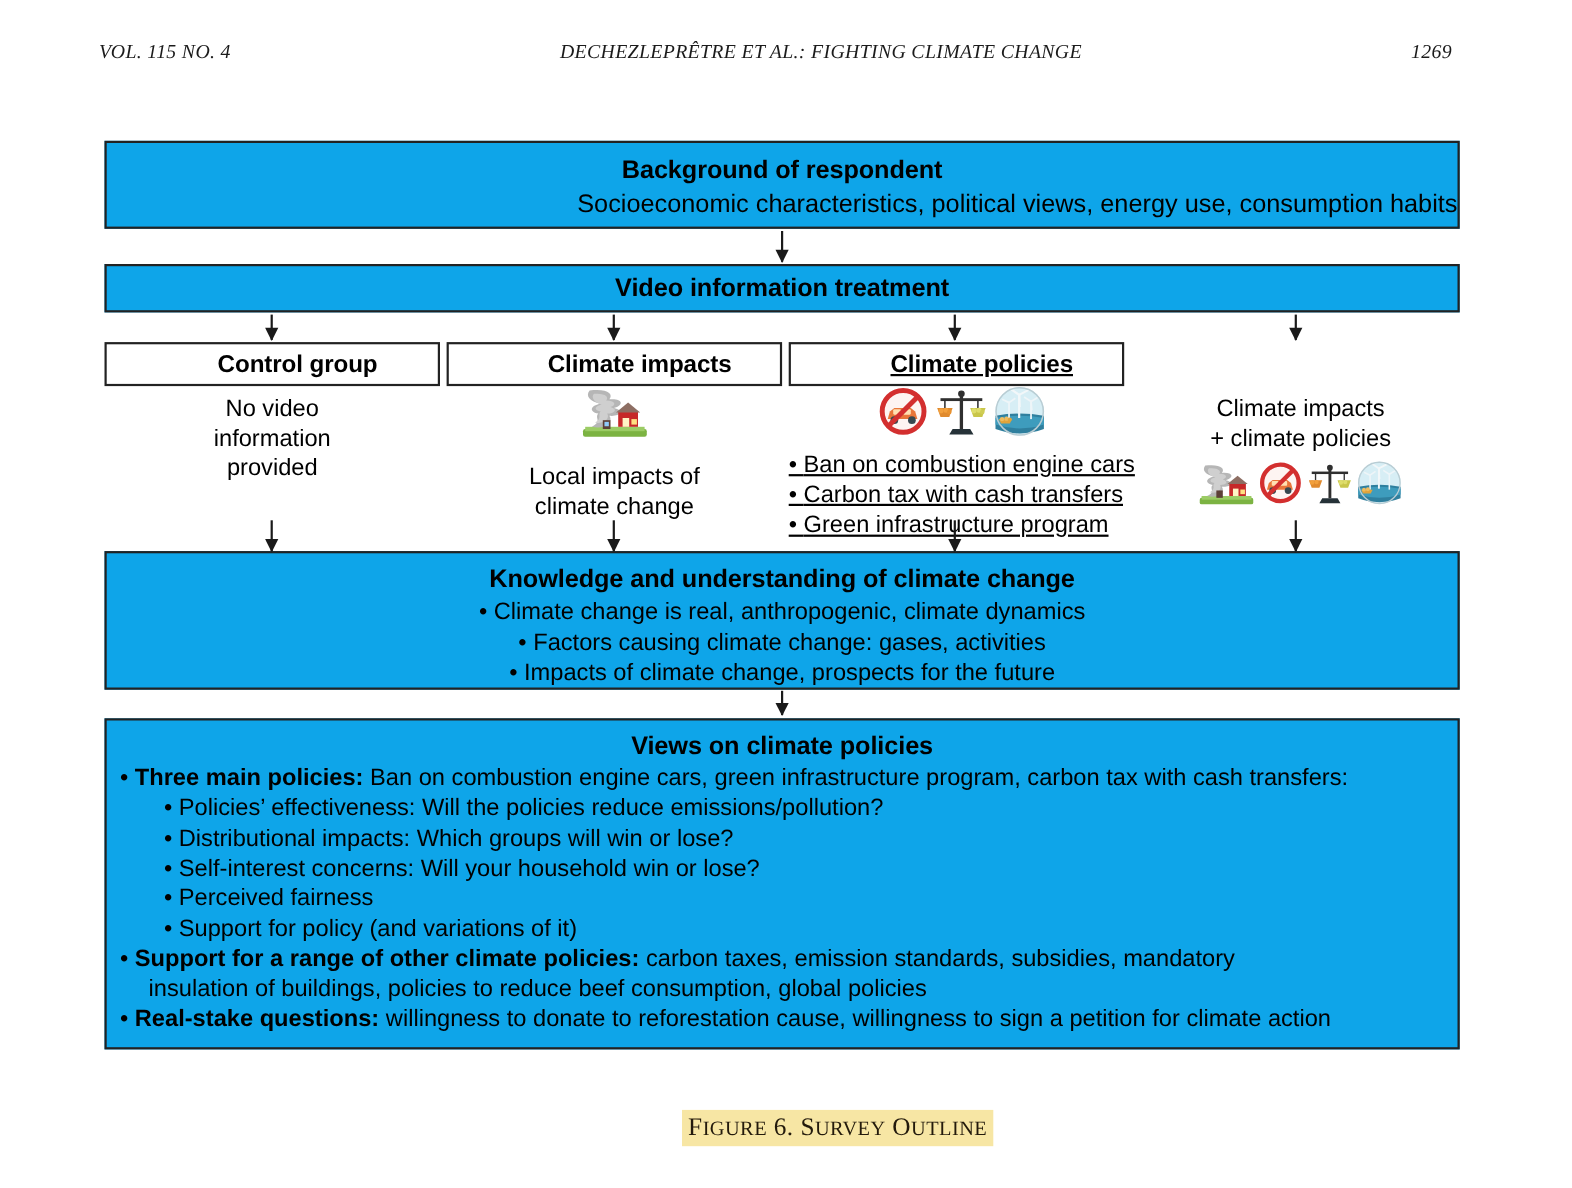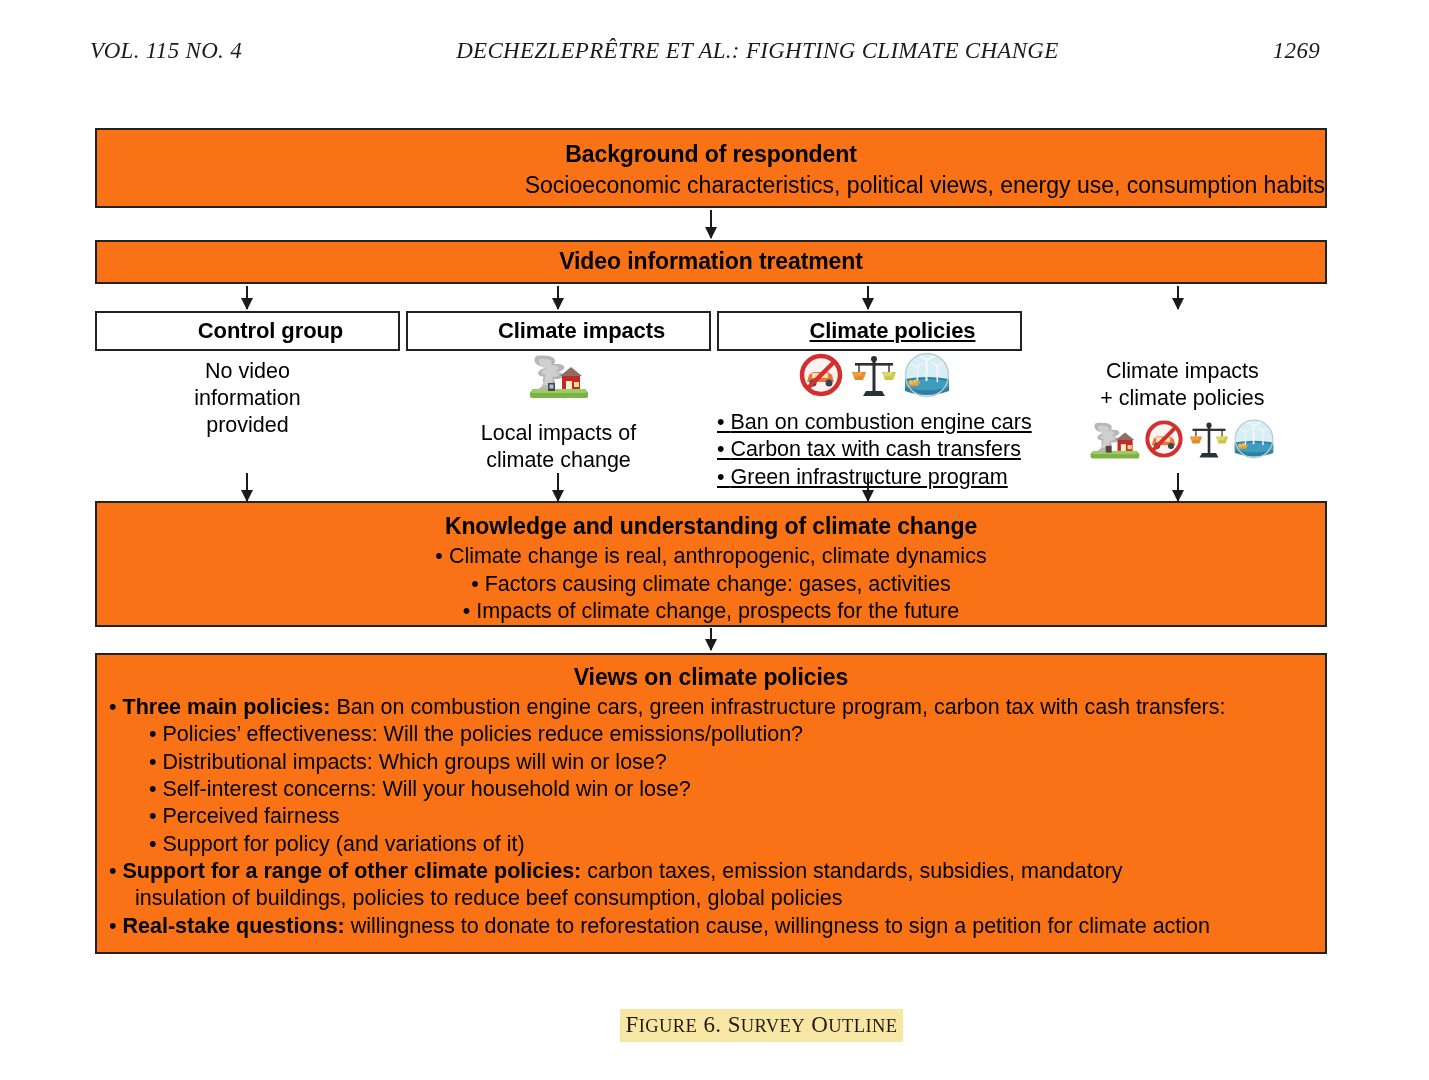--- a/index.html
+++ b/index.html
@@ -18,46 +18,46 @@
 
   
   .running-head {
     position: absolute;
     top: 30px;
     left: 90px;
     width: 1230px;
     height: 34px;
     font-family: "Liberation Serif", serif;
     font-style: italic;
-    font-size: 23px;
+    font-size: 18px;
     letter-spacing: 0.3px;
     color: #1b1b1b;
     display: flex;
-    align-items: flex-end;
+    align-items: center;
   }
   .rh-left { flex: 0 0 auto; }
   .rh-center {
     flex: 1 1 auto;
     text-align: center;
     white-space: nowrap;
   }
   .rh-right { flex: 0 0 auto; }
 
   
   .figure {
     position: absolute;
     left: 95px;
     top: 128px;
     width: 1232px;
   }
 
   .box {
     border: 2px solid #222222;
     box-sizing: border-box;
-    background: #f97316;
+    background: #0ea5e9;
   }
 
   .box-title {
     font-weight: bold;
     text-align: center;
     font-size: 23px;
     line-height: 1.18;
     letter-spacing: -0.1px;
   }
   .box-sub {

